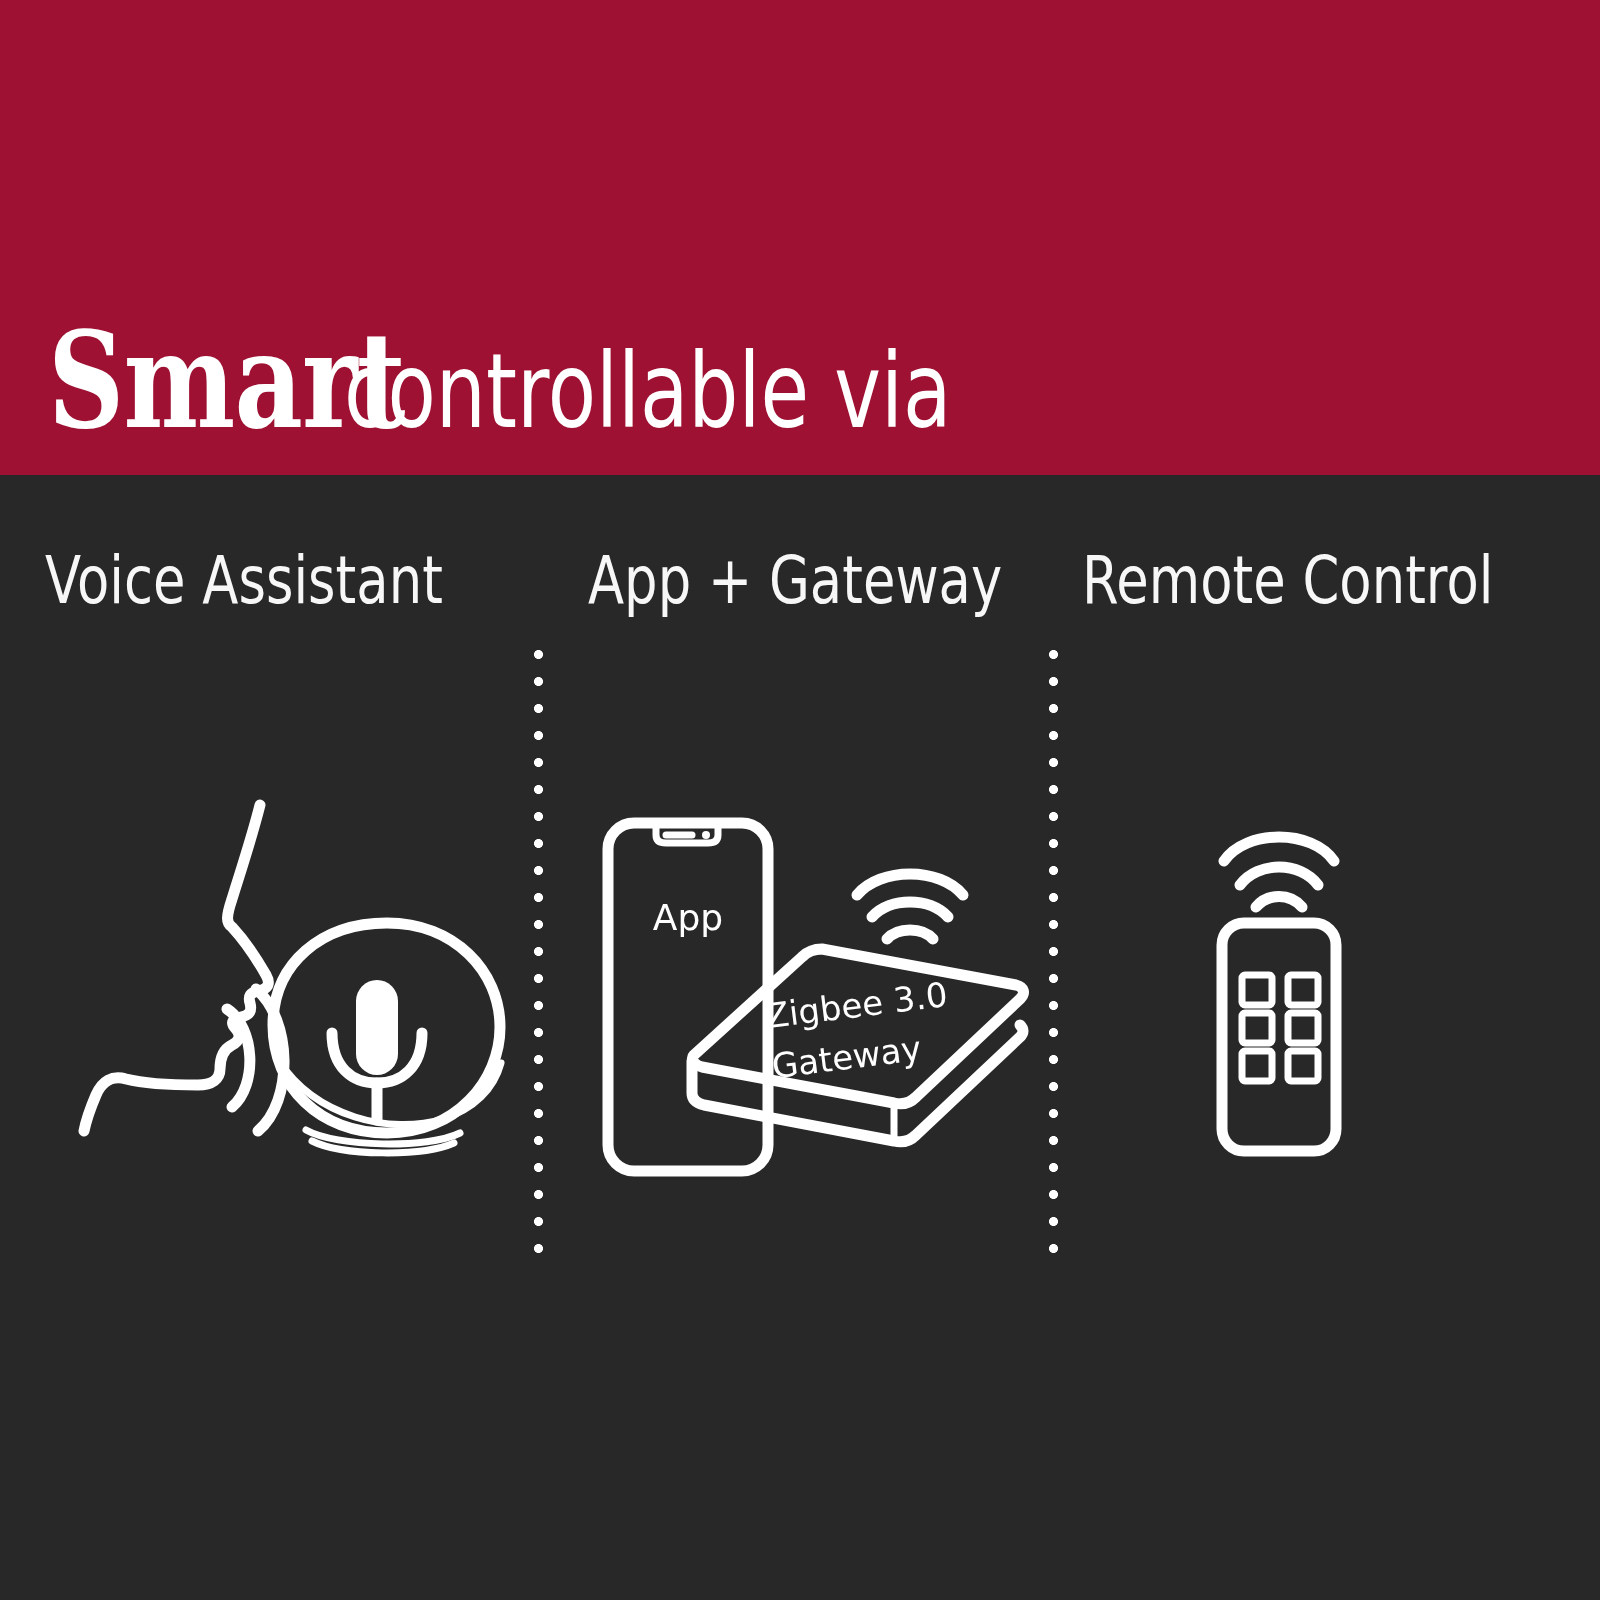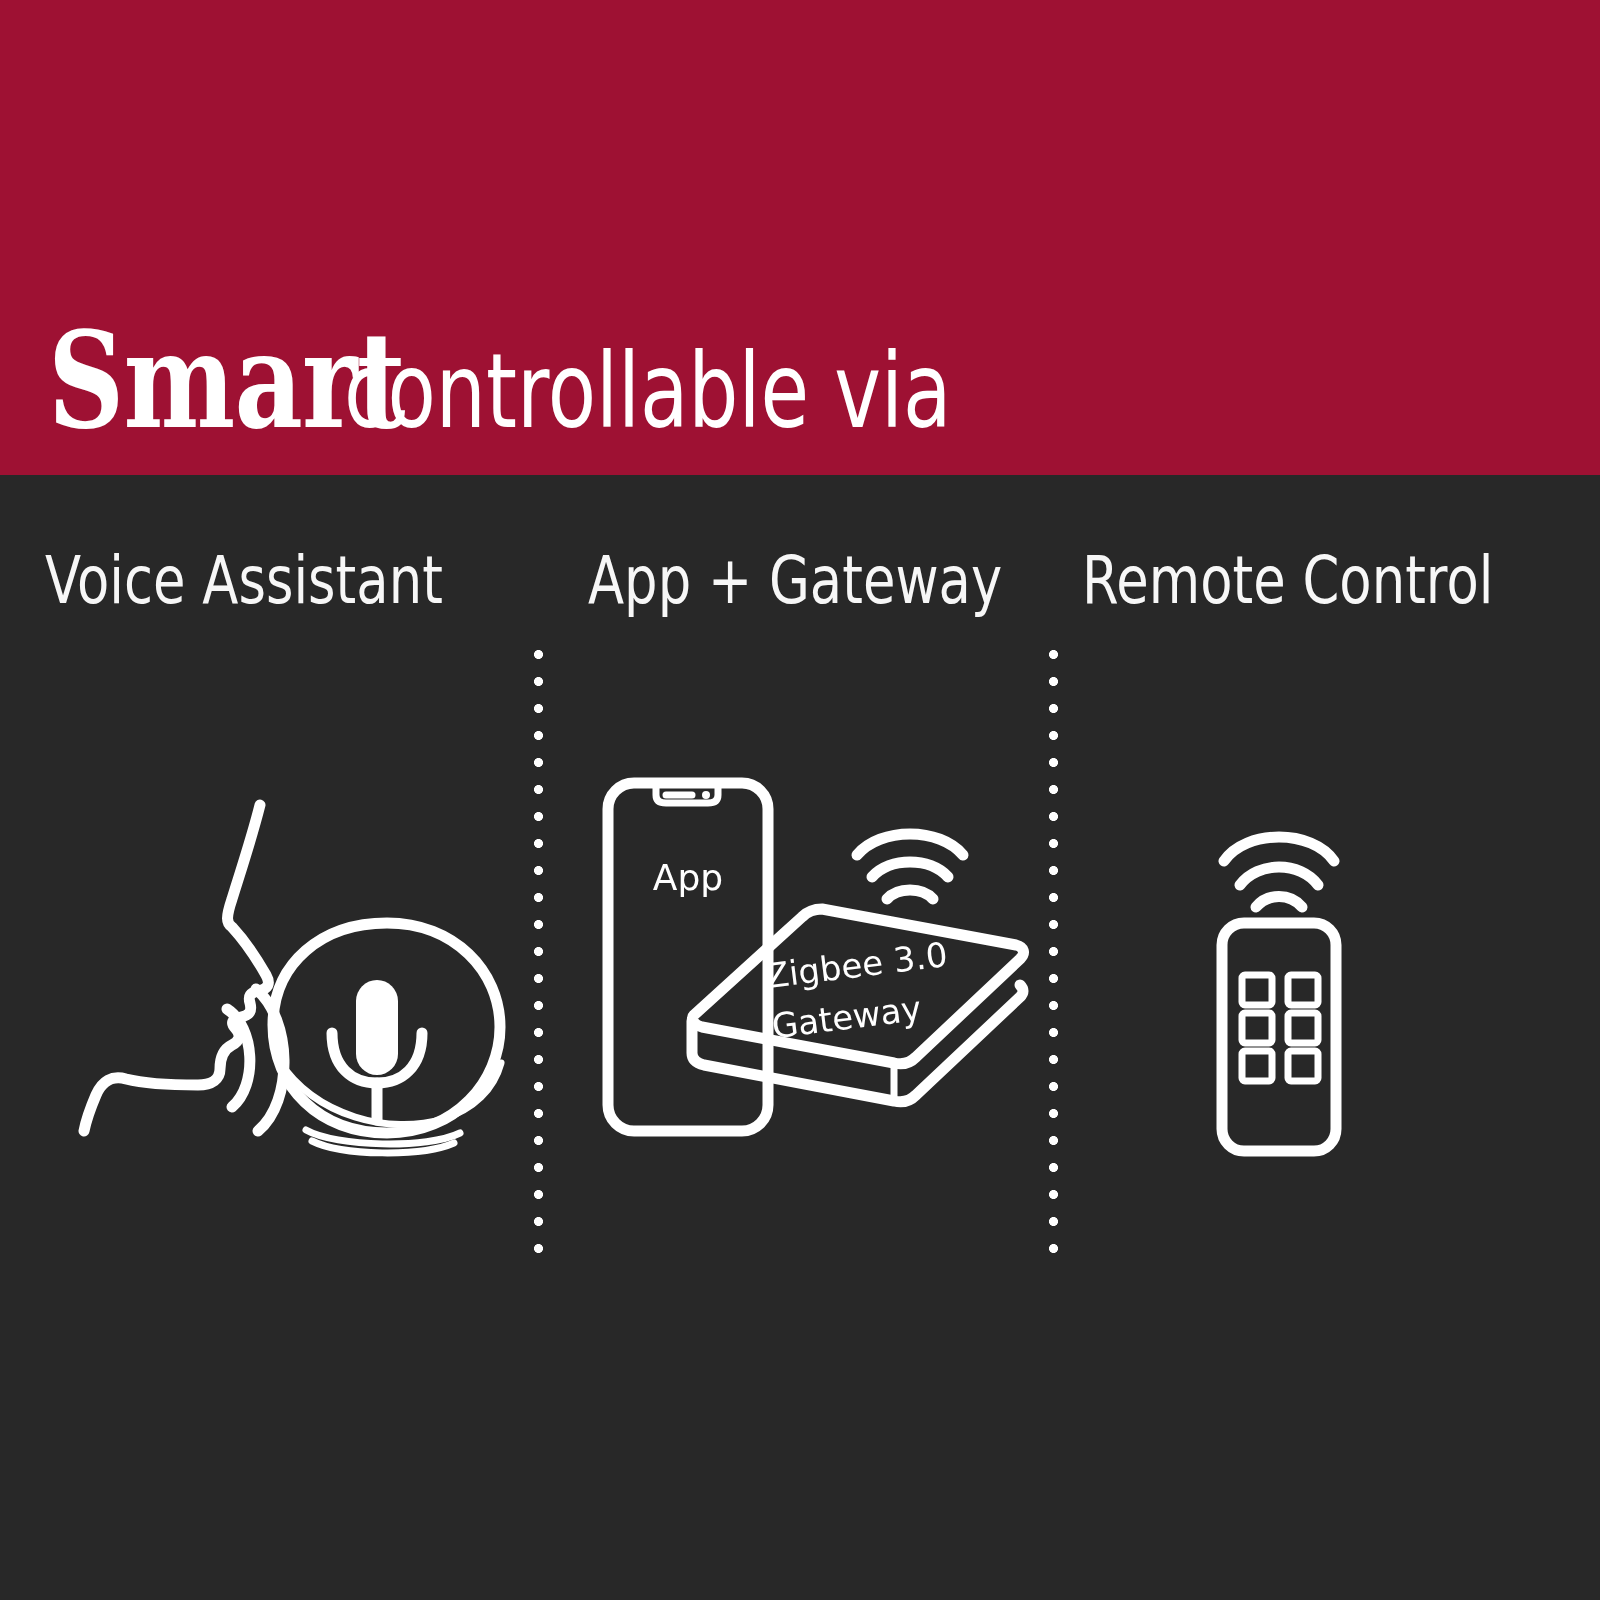--- a/index.html
+++ b/index.html
@@ -82,21 +82,21 @@
     background-image: radial-gradient(circle at 4.5px 4.5px, #ffffff 4.2px, rgba(255,255,255,0) 4.8px);
     background-size: 9px 27px;
     background-repeat: repeat-y;
   }
   #divider-1 { left: 534px; }
   #divider-2 { left: 1049px; }
 
   
   .icon-block { position: absolute; }
   #icon-voice   { left: 60px;   top: 775px;  width: 470px; height: 400px; }
-  #icon-gateway { left: 580px;  top: 745px;  width: 470px; height: 400px; }
+  #icon-gateway { left: 580px;  top: 785px;  width: 470px; height: 400px; }
   #icon-remote  { left: 1180px; top: 795px;  width: 230px; height: 360px; }
 
   .icon-block svg { display: block; width: 100%; height: 100%; overflow: visible; }
 
   .stroke {
     fill: none;
     stroke: #ffffff;
     stroke-width: 7;
     stroke-linecap: round;
     stroke-linejoin: round;

